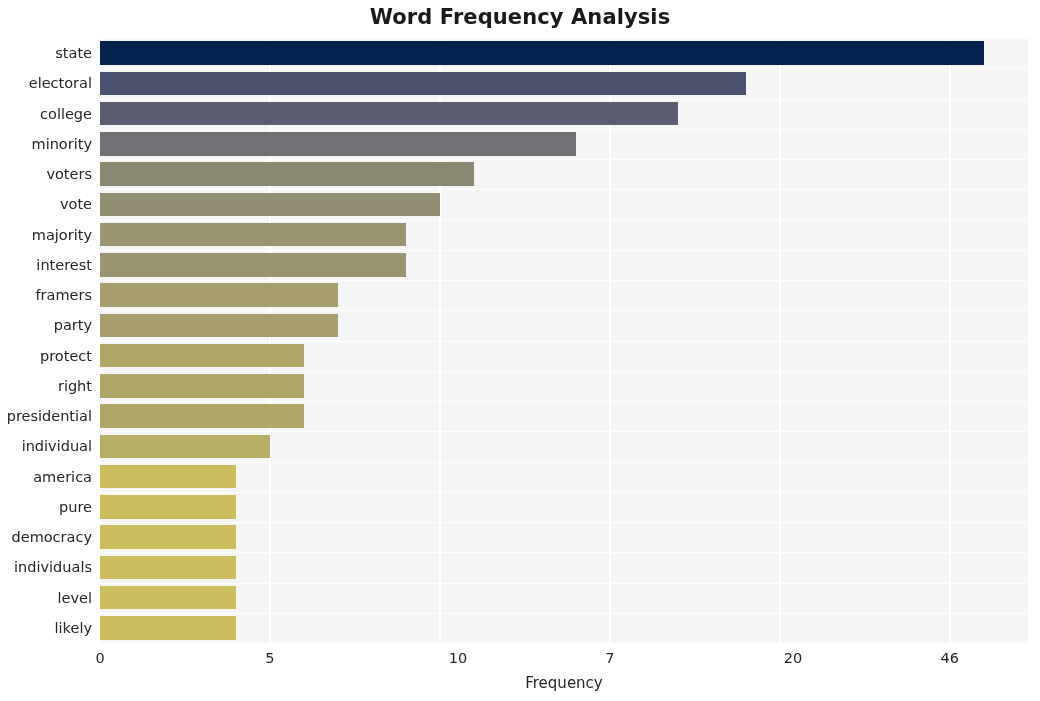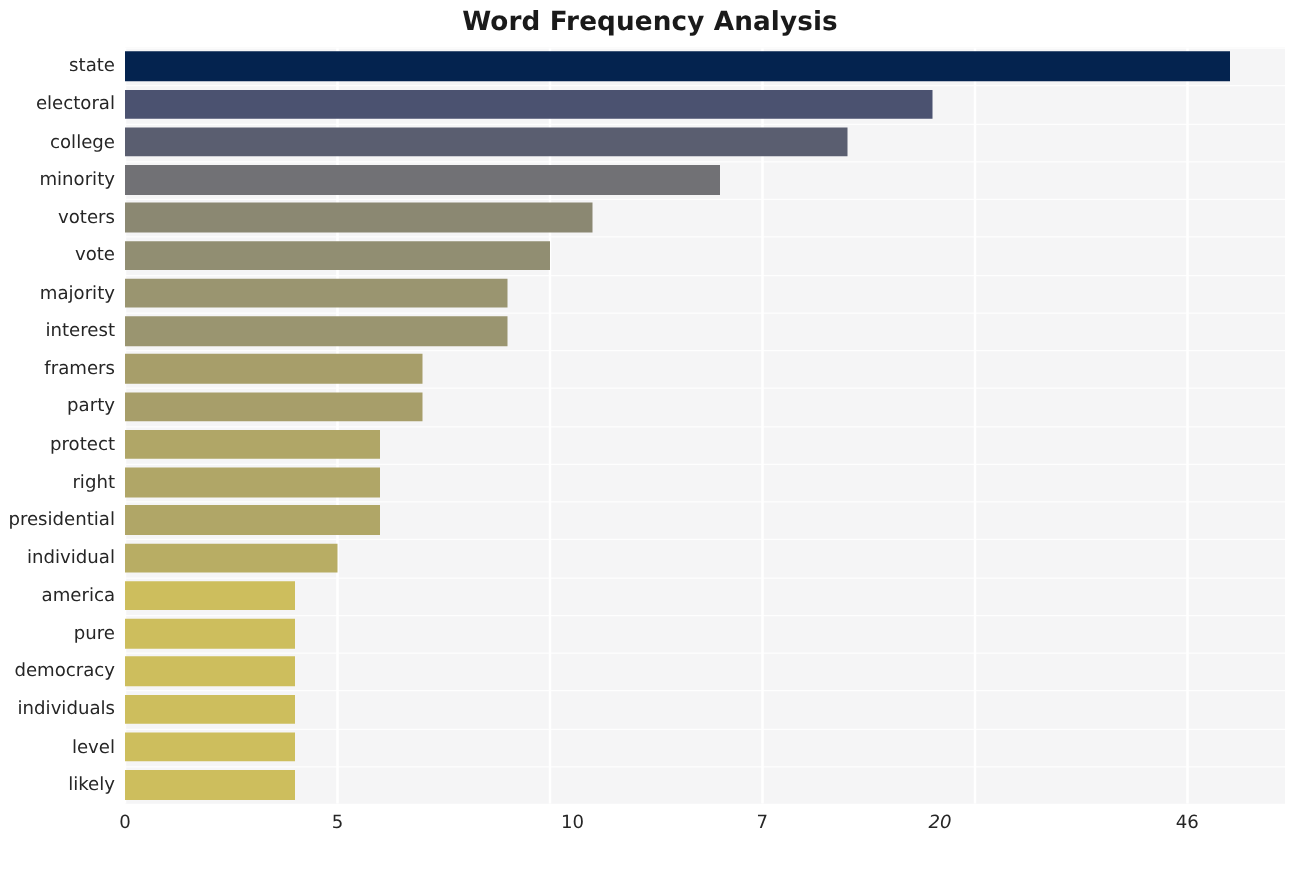--- a/index.html
+++ b/index.html
@@ -233,18 +233,19 @@
           <div class="bar" style="width: 135.971px; background: rgb(205, 190, 93);"></div>
         </div>
       </div>
   </div>
 
   <div id="x-axis">
       <div class="xtick" style="left: 0px;">0</div>
       <div class="xtick" style="left: 169.963px;">5</div>
       <div class="xtick" style="left: 358px;">10</div>
       <div class="xtick" style="left: 509.89px;">7</div>
-      <div class="xtick" style="left: 652px; font-style: italic;">20</div>
+      <div class="xtick" style="left: 693px;">20</div>
       <div class="xtick" style="left: 849.817px;">46</div>
     </div>
 
+  <div id="x-label">Frequency</div>
 
 </div>
 
 </body></html>

